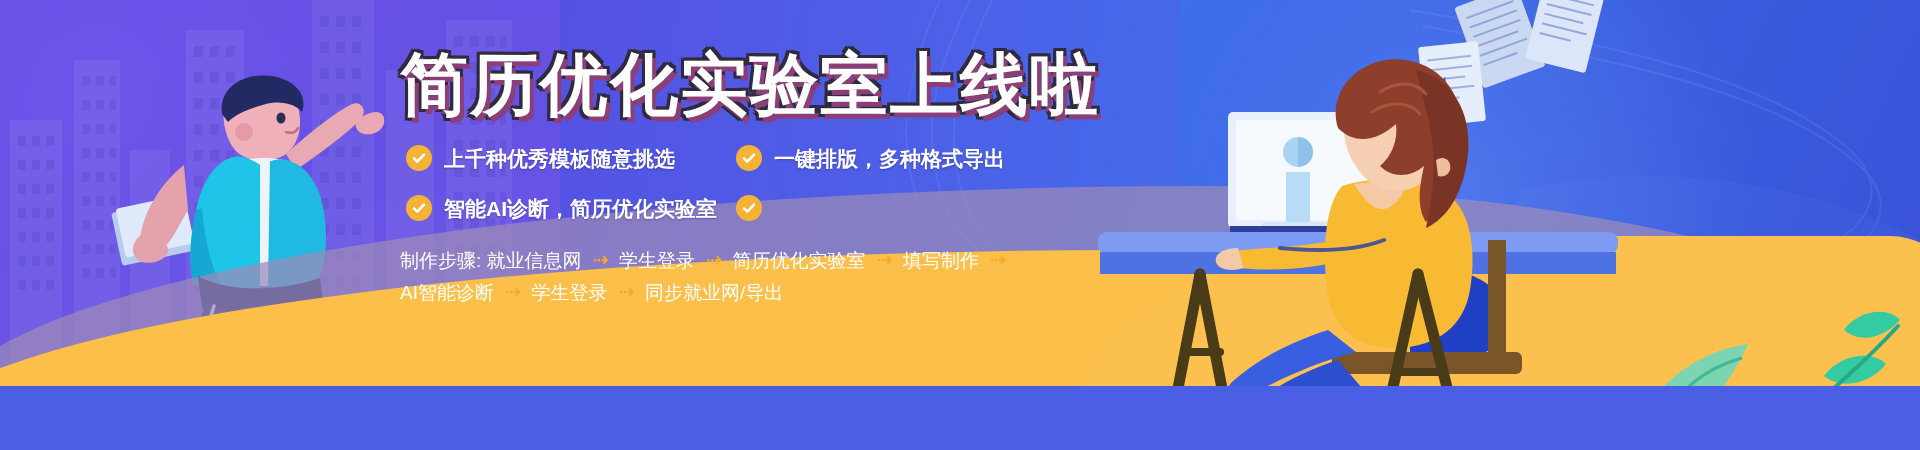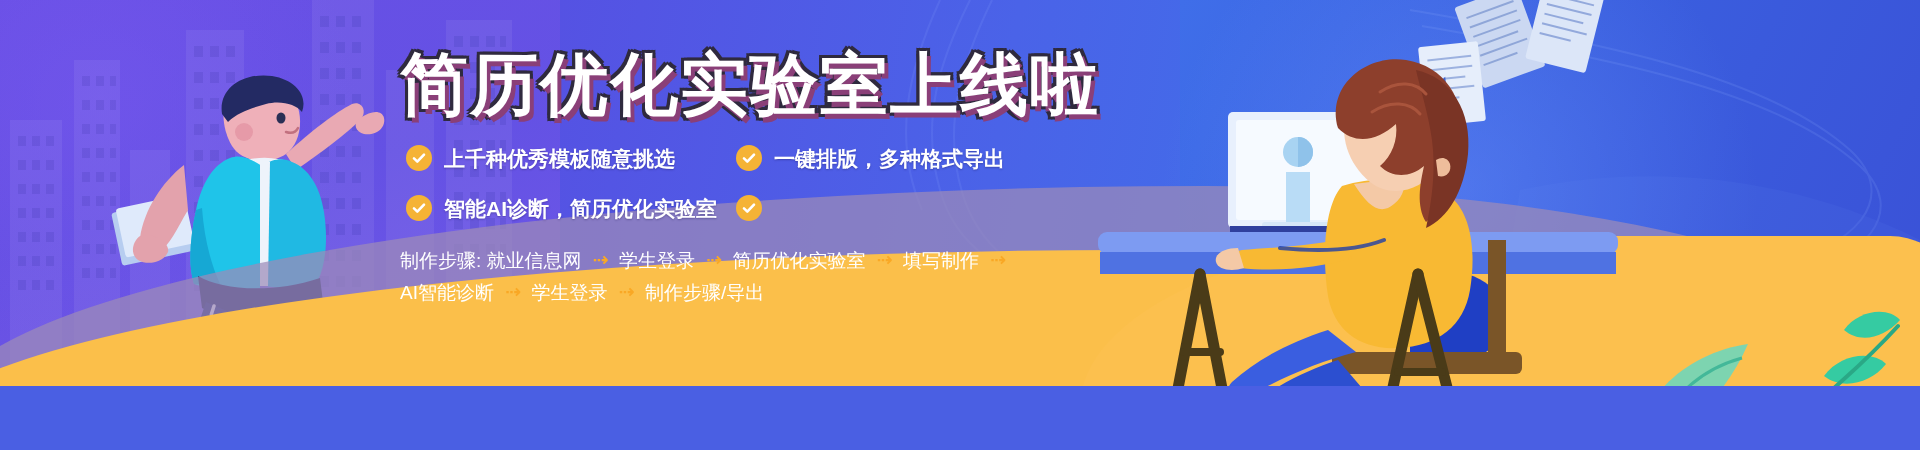--- a/index.html
+++ b/index.html
@@ -466,17 +466,17 @@
       <span class="step-txt">简历优化实验室</span>
       <span class="arrow">⇢</span>
       <span class="step-txt">填写制作</span>
       <span class="arrow">⇢</span>
     </span>
     <span class="line">
       <span class="step-txt">AI智能诊断</span>
       <span class="arrow">⇢</span>
       <span class="step-txt">学生登录</span>
       <span class="arrow">⇢</span>
-      <span class="step-txt">制作步骤/导出</span>
+      <span class="step-txt">同步就业网/导出</span>
     </span>
   </div>
 
 </div>
 
 </body></html>

